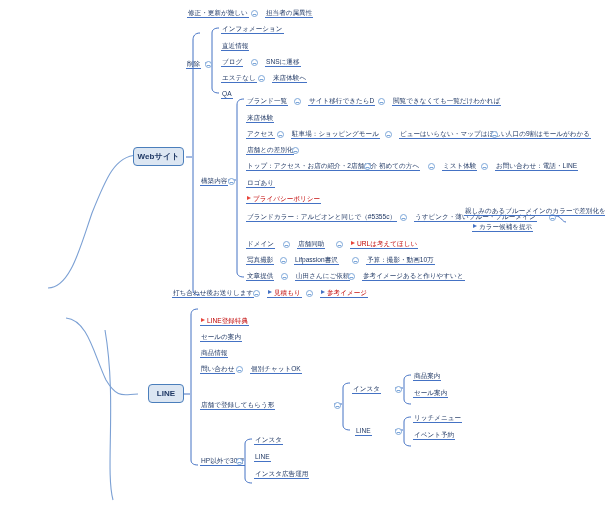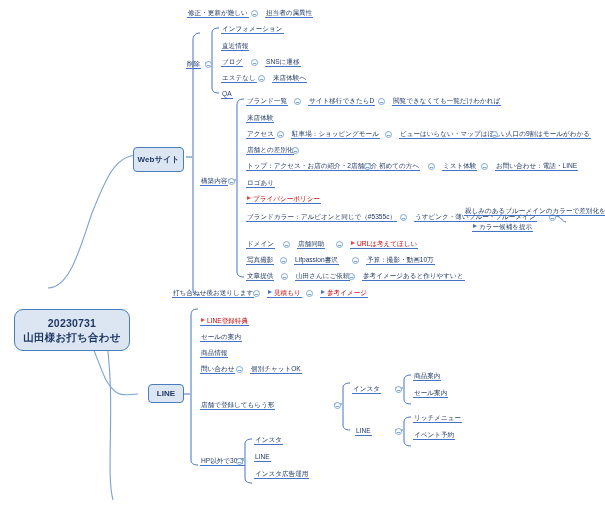--- a/index.html
+++ b/index.html
@@ -134,26 +134,22 @@
       <path d="M404,422 C404,419 406,417 411,417"></path>
       <path d="M404,441 C404,444 406,446 411,446"></path>
 
       <path d="M236,460 L244,460"></path>
       <path d="M245,444 L245,478"></path>
       <path d="M245,444 C245,441 247,439 252,439"></path>
       <path d="M245,478 C245,481 247,483 252,483"></path>
     </g>
   </svg>
 
-  <div class="root-node" style="left:14px;top:309px;width:116px;height:42px;">
-    <span>20230731</span>
-    <span>山田様お打ち合わせ</span>
-  </div>
-
-  <div class="box-node" style="left:133px;top:147px;width:51px;height:25px;">Webサイト</div>
+
+  <div class="box-node" style="left:133px;top:147px;width:51px;height:19px;">Webサイト</div>
 
   <div class="box-node" style="left:148px;top:384px;width:36px;height:19px;">LINE</div>
 
 
   <div class="topic" style="left:187px;top:8px;border-bottom:1px solid #4472c4;">修正・更新が難しい</div>
   <div class="knob" style="left:251px;top:10px;"></div>
   <div class="topic" style="left:265px;top:8px;border-bottom:1px solid #4472c4;">担当者の属異性</div>
 
   <div class="topic" style="left:186px;top:59px;border-bottom:1px solid #4472c4;">削除</div>
   <div class="knob" style="left:205px;top:61px;"></div>

